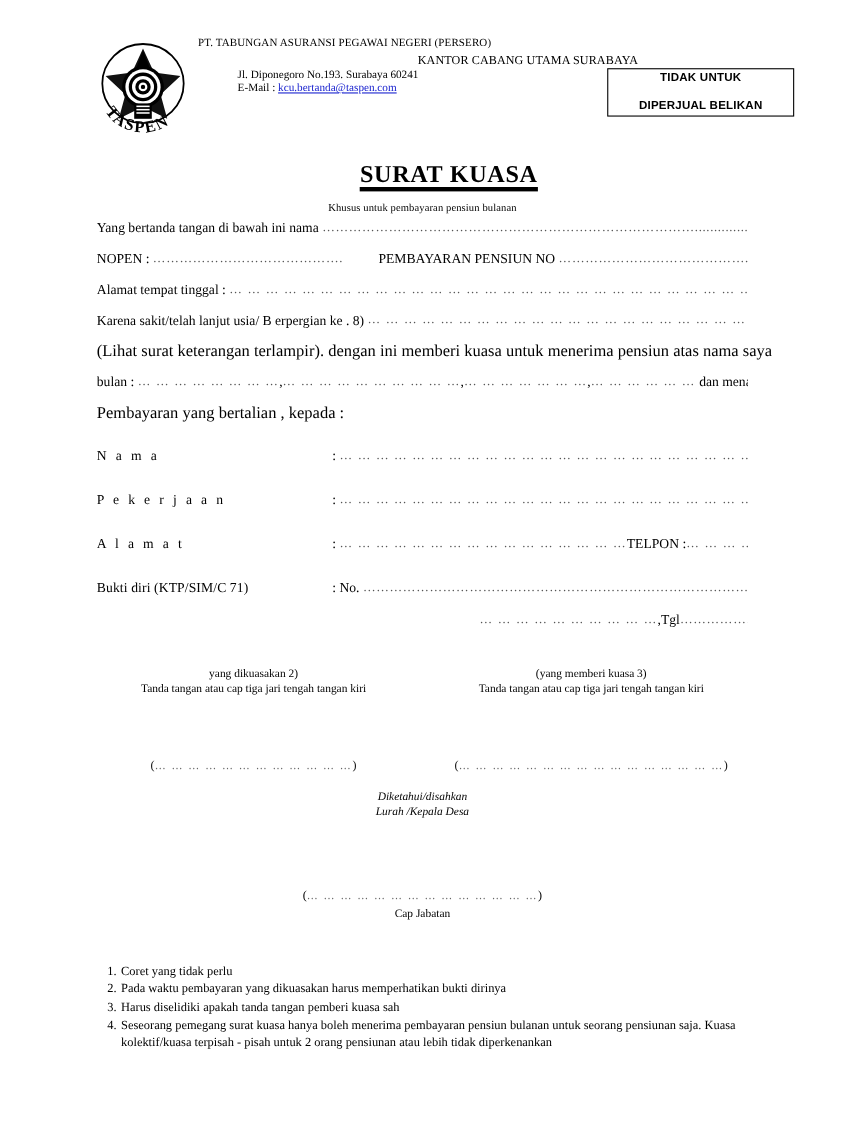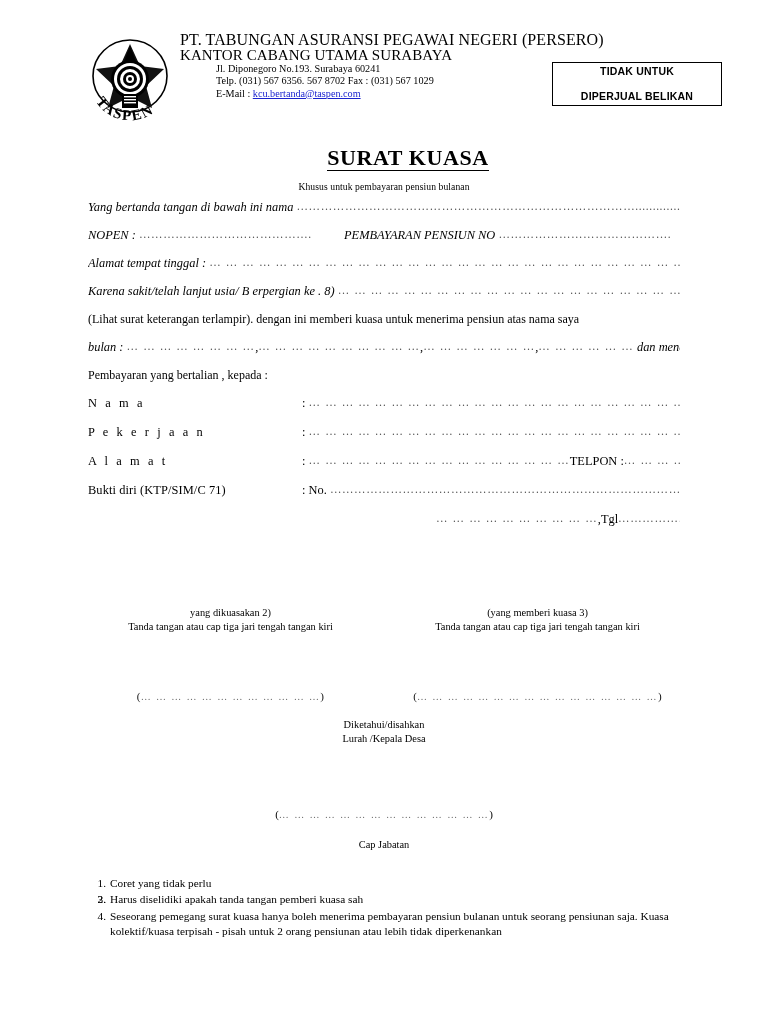--- a/index.html
+++ b/index.html
@@ -32,30 +32,31 @@
     width: 84px;
     height: 88px;
   }
   .header-text {
     position: absolute;
     left: 92px;
     top: 0px;
     width: 400px;
   }
   .org-line1 {
-    font-size: 16px;
+    font-size: 10px;
     letter-spacing: 0.1px;
     line-height: 15px;
     white-space: nowrap;
   }
   .org-line2 {
-    font-size: 15px;
+    font-size: 11px;
     letter-spacing: 0.1px;
     line-height: 16px;
     white-space: nowrap;
+    text-align: right;
   }
   .addr {
     font-size: 10.2px;
     line-height: 12.4px;
     white-space: nowrap;
     margin-left: 36px;
   }
   .email-link {
     color: #1a23cf;
     text-decoration: underline;
@@ -87,21 +88,21 @@
     left: 0;
     top: 146px;
     width: 768px;
     text-align: center;
   }
   .doc-title {
     font-size: 22px;
     font-weight: bold;
     letter-spacing: 0.6px;
     display: inline-block;
-    border-bottom: 1px solid #000000;
+    border-bottom: 4px solid #000000;
     padding-bottom: 0px;
     line-height: 24px;
     margin-left: 48px;
   }
   .doc-subtitle {
     margin-top: 10px;
     font-size: 9.6px;
     letter-spacing: 0.1px;
   }
 
@@ -112,52 +113,53 @@
     top: 200px;
     width: 592px;
     font-size: 12.4px;
   }
   .row {
     position: relative;
     height: 28px;
     white-space: nowrap;
     overflow: hidden;
   }
-  .row .lbl { display: inline; font-style: italic; }
+  .row .lbl { display: inline; }
   .dots {
     letter-spacing: 1.1px;
     color: #555;
     font-size: 11.5px;
     vertical-align: 1px;
   }
   .dots-tight {
     letter-spacing: 0.6px;
     color: #555;
     font-size: 11.5px;
     vertical-align: 1px;
   }
   .para {
     height: 28px;
-    font-size: 12px;
+    font-size: 15px;
     white-space: nowrap;
   }
 
   
   .fields {
     position: absolute;
     left: 88px;
     top: 396px;
     width: 592px;
     font-size: 12.4px;
   }
   .frow {
     position: relative;
     height: 29px;
     white-space: nowrap;
     overflow: hidden;
+    margin-top: 11px;
   }
   .fname {
     position: absolute;
     left: 0;
     top: 0;
     letter-spacing: 2.6px;
   }
   .fname-plain {
     position: absolute;
     left: 0;
@@ -223,32 +225,33 @@
   .known-area {
     position: absolute;
     left: 0;
     top: 718px;
     width: 768px;
     text-align: center;
     font-size: 10.4px;
   }
   .known-line {
     line-height: 14px;
+    font-style: italic;
   }
   .known-paren {
     margin-top: 62px;
     font-size: 11px;
   }
   .known-paren .dd {
     letter-spacing: 1.4px;
     color: #666;
     font-size: 10px;
   }
   .cap-jabatan {
-    margin-top: 19px;
+    margin-top: 6px;
     font-size: 10.4px;
   }
 
   
   .notes {
     position: absolute;
     left: 88px;
     top: 876px;
     width: 600px;
     font-size: 11.3px;
@@ -302,21 +305,20 @@
         <text font-family="Liberation Serif, serif" font-size="15" font-weight="bold" fill="#000" letter-spacing="1.5">
           <textPath href="#arcpath" startOffset="8%">TASPEN</textPath>
         </text>
       </svg>
     </div>
 
     <div class="header-text">
       <div class="org-line1">PT. TABUNGAN ASURANSI PEGAWAI NEGERI (PERSERO)</div>
       <div class="org-line2">KANTOR CABANG UTAMA SURABAYA</div>
       <div class="addr">Jl. Diponegoro No.193. Surabaya 60241</div>
-      <div class="addr">Telp. (031) 567 6356. 567 8702 Fax : (031) 567 1029</div>
       <div class="addr"><span>E-Mail : </span><span class="email-link">kcu.bertanda@taspen.com</span></div>
     </div>
   </div>
 
   <div class="notice-box">
     <div>TIDAK UNTUK</div>
     <div>DIPERJUAL BELIKAN</div>
   </div>
 
   <div class="title-block">
@@ -426,20 +428,21 @@
     <div class="cap-jabatan">Cap Jabatan</div>
   </div>
 
   <div class="notes">
     <div class="note">
       <span class="num">1.</span>
       <span>Coret yang tidak perlu</span>
     </div>
     <div class="note">
       <span class="num">2.</span>
+      <span>Pada waktu pembayaran yang dikuasakan harus memperhatikan bukti dirinya</span>
     </div>
     <div class="note">
       <span class="num">3.</span>
       <span>Harus diselidiki apakah tanda tangan pemberi kuasa sah</span>
     </div>
     <div class="note">
       <span class="num">4.</span>
       <span>Seseorang pemegang surat kuasa hanya boleh menerima pembayaran pensiun bulanan  untuk seorang pensiunan saja. Kuasa kolektif/kuasa terpisah - pisah untuk 2 orang pensiunan atau lebih tidak diperkenankan</span>
     </div>
   </div>

